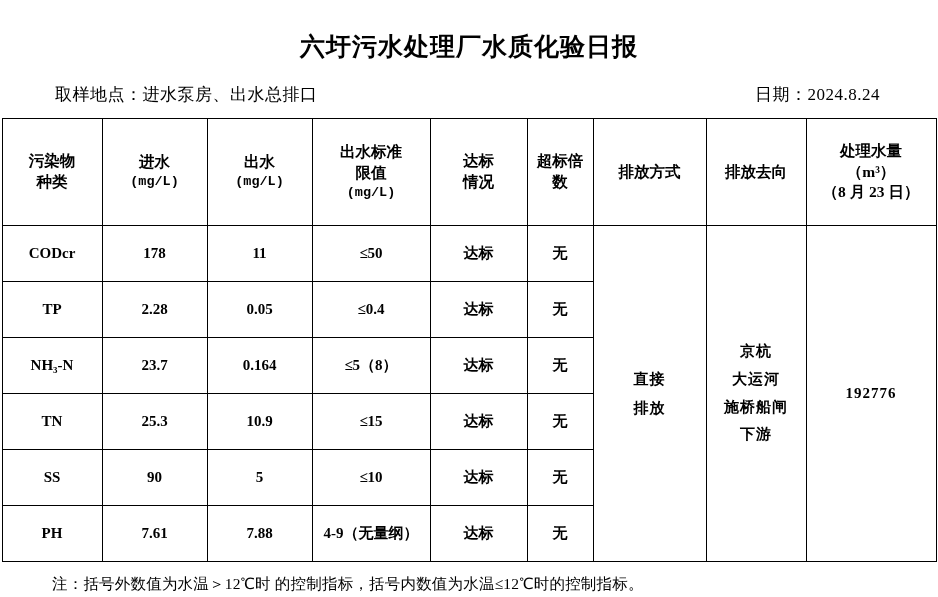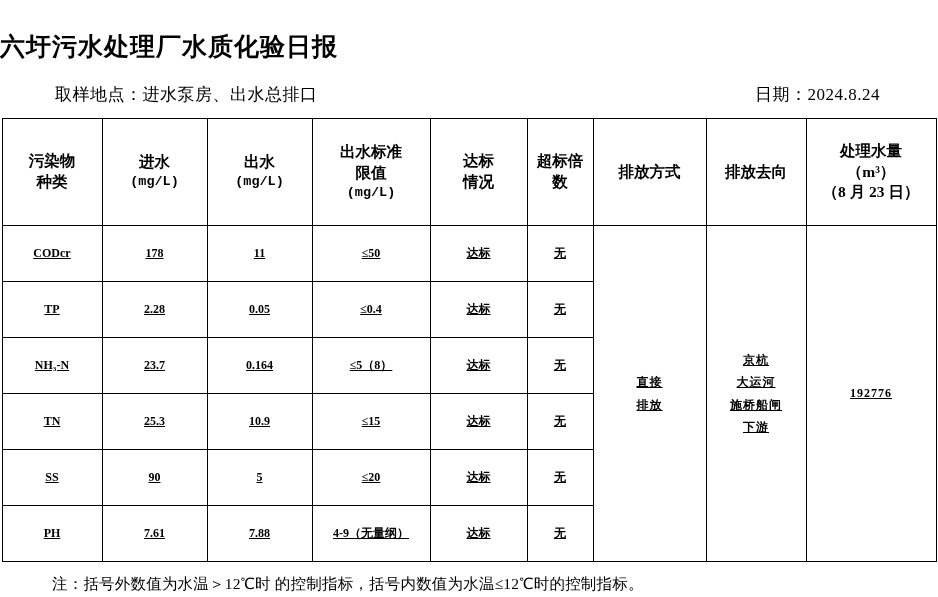--- a/index.html
+++ b/index.html
@@ -14,21 +14,21 @@
     color: #000000;
     overflow: hidden;
   }
   .page {
     position: relative;
     width: 938px;
     height: 597px;
     box-sizing: border-box;
   }
   .doc-title {
-    text-align: left;
+    text-align: center;
     font-family: "Liberation Serif", serif;
     font-size: 25px;
     font-weight: bold;
     letter-spacing: 1px;
     margin-top: 30px;
     margin-bottom: 0;
   }
   .meta-row {
     display: flex;
     justify-content: space-between;
@@ -61,22 +61,21 @@
     font-size: 15px;
     padding: 2px 3px;
   }
   table.report thead th {
     height: 102px;
     font-size: 15.5px;
     line-height: 1.35;
   }
   table.report tbody td {
     height: 51px;
-    font-size: 12px;
-    text-decoration: underline;
+    font-size: 15px;
   }
   .col-name   { width: 100px; }
   .col-in     { width: 105px; }
   .col-out    { width: 105px; }
   .col-std    { width: 118px; }
   .col-meet   { width: 97px; }
   .col-exceed { width: 66px; }
   .col-mode   { width: 113px; }
   .col-dest   { width: 100px; }
   .col-vol    { width: 130px; }
@@ -226,21 +225,21 @@
         <td class="cell-num">25.3</td>
         <td class="cell-num">10.9</td>
         <td class="cell-std">≤15</td>
         <td>达标</td>
         <td>无</td>
       </tr>
       <tr>
         <td class="cell-param">SS</td>
         <td class="cell-num">90</td>
         <td class="cell-num">5</td>
-        <td class="cell-std">≤20</td>
+        <td class="cell-std">≤10</td>
         <td>达标</td>
         <td>无</td>
       </tr>
       <tr>
         <td class="cell-param">PH</td>
         <td class="cell-num">7.61</td>
         <td class="cell-num">7.88</td>
         <td class="cell-std">4-9（无量纲）</td>
         <td>达标</td>
         <td>无</td>

